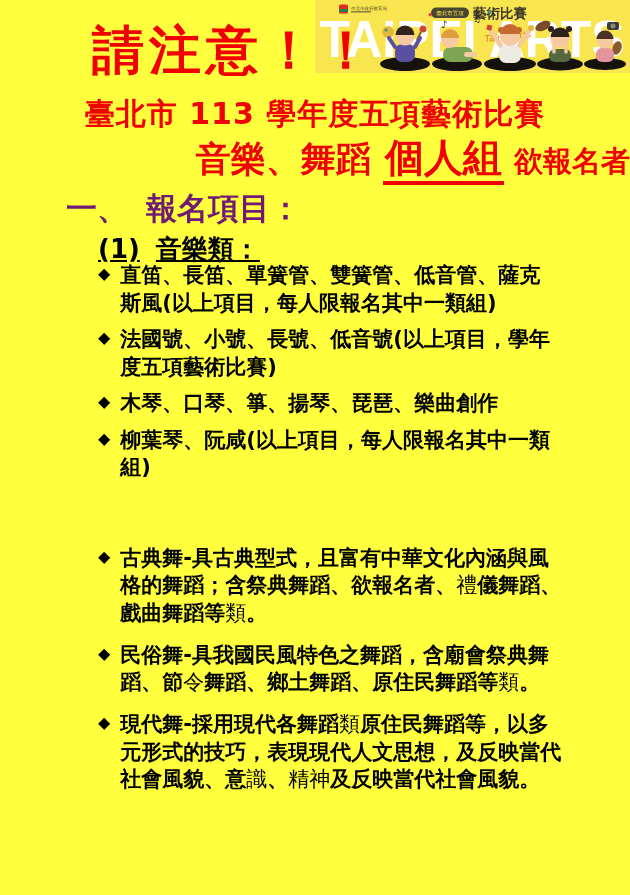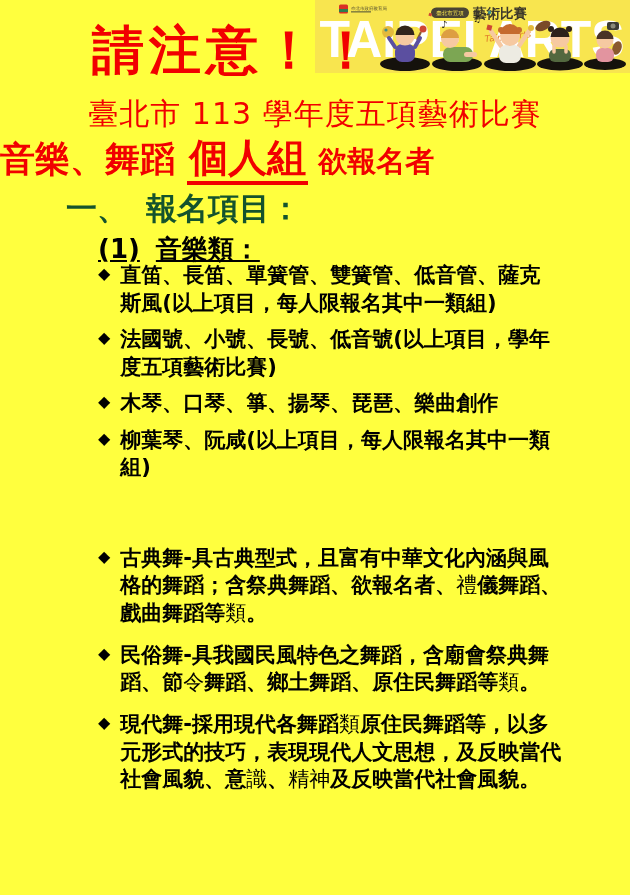--- a/index.html
+++ b/index.html
@@ -13,37 +13,37 @@
 
   .banner{position:absolute;left:315px;top:0;width:315px;height:73px;}
 
   .title-warning{
     position:absolute;left:60px;top:22px;
     font-size:52px;font-weight:700;color:#F10000;
     letter-spacing:5px;white-space:nowrap;line-height:1.1;margin-left:32px;
   }
   .subtitle1{
     position:absolute;top:94px;left:0;width:100%;
-    text-align:center;font-size:30px;font-weight:400;color:#F10000;
+    text-align:center;font-size:30px;font-weight:700;color:#F10000;
     letter-spacing:1px;white-space:nowrap;
   }
   .subtitle2{
     position:absolute;top:136px;left:0;width:100%;
-    text-align:left;font-weight:700;color:#F10000;
+    text-align:right;font-weight:700;color:#F10000;
     font-size:35px;white-space:nowrap;
   }
   .subtitle2 .hl{
     display:inline-block;font-size:39px;
     border-bottom:4px solid #F10000;padding:0 2px 1px 2px;line-height:1.1;
   }
   .subtitle2 .sm{font-size:29px;}
 
   .main-heading{
     position:absolute;top:188px;left:66px;
-    font-size:31px;font-weight:700;color:#14532d;white-space:nowrap;
+    font-size:31px;font-weight:700;color:#701a75;white-space:nowrap;
   }
   .main-heading .num{margin-right:18px;}
 
   .sub-label{
     position:absolute;font-size:26px;font-weight:700;color:#000;white-space:nowrap;
   }
   .music-label{top:232px;left:98px;text-decoration:underline;}
   .music-label .num{margin-right:16px;}
   .dance-label{top:497px;left:90px;}
   .dance-label .num{margin-right:3px;}

